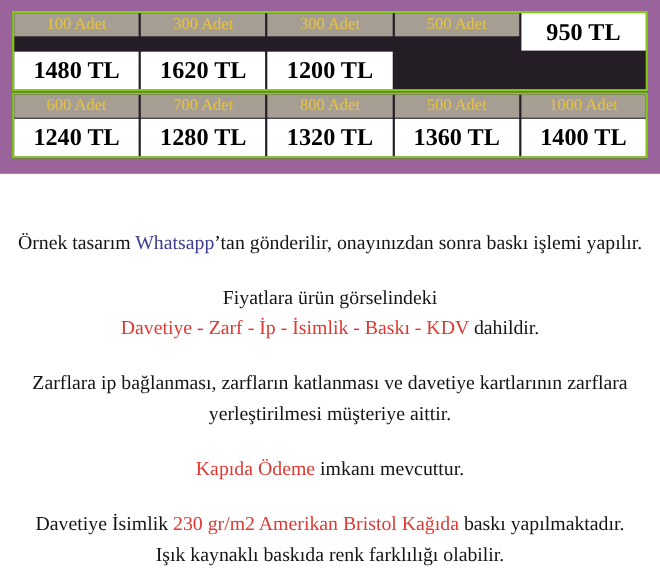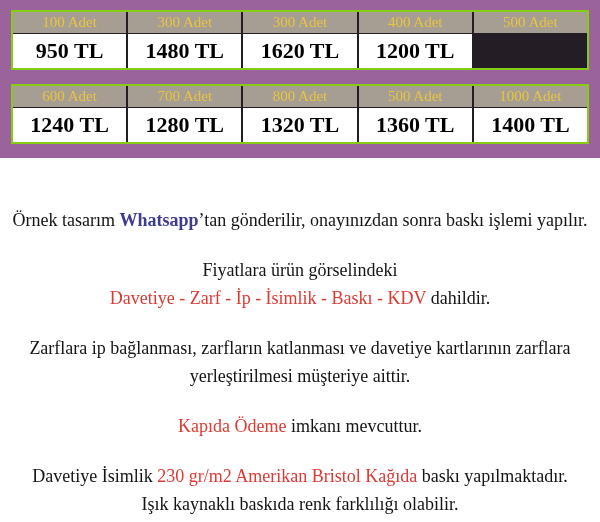--- a/index.html
+++ b/index.html
@@ -45,31 +45,30 @@
   .content {
     box-sizing: border-box;
     padding: 48px 10px 0;
     text-align: center;
     color: #141414;
     font-size: 18px;
     line-height: 28px;
   }
   .content p { margin: 0 0 22px; white-space: pre-line; }
   .seg-red  { color: #dd3a33; }
-  .seg-link { color: #3d3b94; font-weight: bold; }
+  .seg-link { color: #3d3b94; }
 </style>
 </head>
 <body>
 
 <div class="banner">
   <div class="price-table">
       <div class="cell hdr">100 Adet</div>
       <div class="cell hdr">300 Adet</div>
       <div class="cell hdr">300 Adet</div>
-      <div class="cell hdr">400 Adet</div>
       <div class="cell hdr">500 Adet</div>
       <div class="cell price">950 TL</div>
       <div class="cell price">1480 TL</div>
       <div class="cell price">1620 TL</div>
       <div class="cell price">1200 TL</div>
     </div>
   <div class="price-table">
       <div class="cell hdr">600 Adet</div>
       <div class="cell hdr">700 Adet</div>
       <div class="cell hdr">800 Adet</div>

